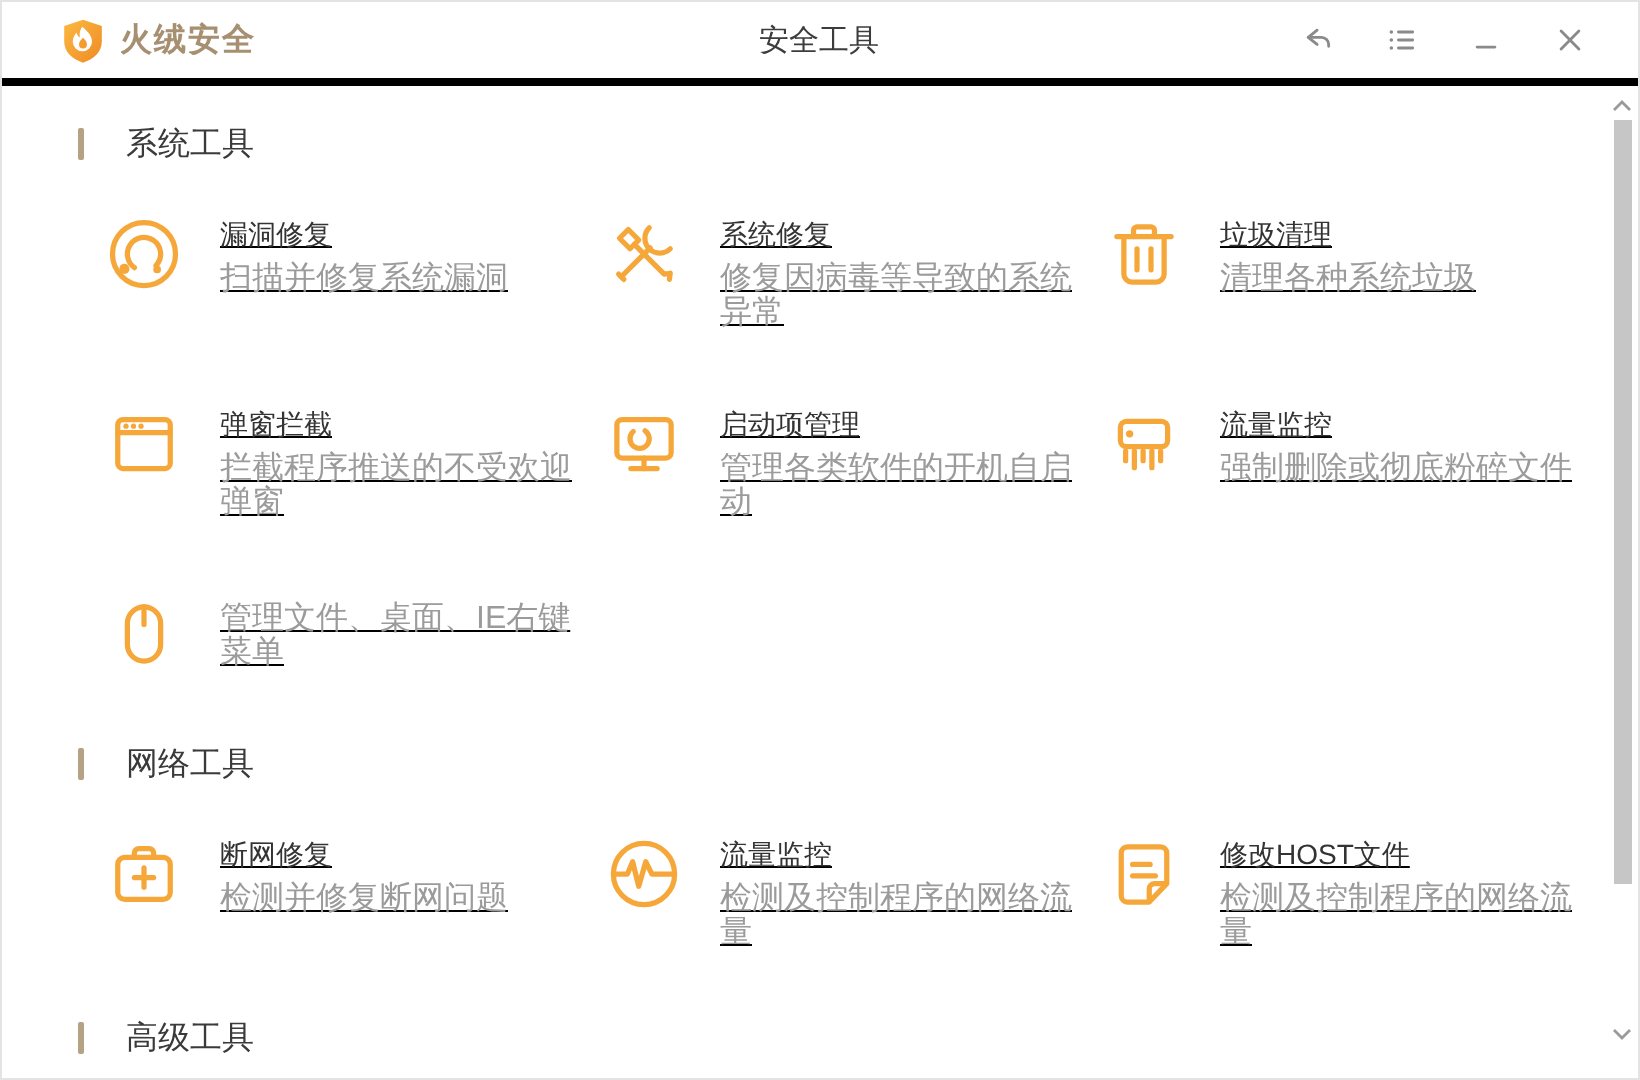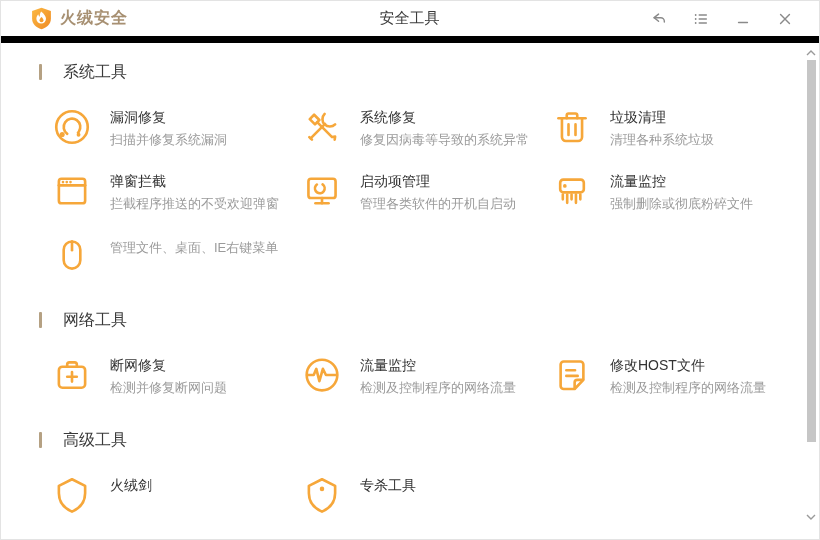--- a/index.html
+++ b/index.html
@@ -1,42 +1,42 @@
 <!DOCTYPE html>
 <html style="--accent-orange: #F6A73A; --brand-text: #A79072; --section-bar: #B5A183; --desc-text: #9B9B9B; --title-text: #333333;"><head>
 <meta charset="utf-8">
 <style>
   * { margin:0; padding:0; box-sizing:border-box; }
   html,body { width:820px; height:540px; font-family:"Liberation Sans","DejaVu Sans",sans-serif; background:#fff; }
   .window { position:relative; width:820px; height:540px; background:#fff; border:1px solid #e3e3e3; overflow:hidden; }
 
   
-  .titlebar { position:relative; height:42px; display:flex; align-items:center; border-bottom:7px solid #000000; background:#fff; }
+  .titlebar { position:relative; height:42px; display:flex; align-items:center; border-bottom:4px solid #000000; background:#fff; }
   .brand { display:flex; align-items:center; gap:8px; margin-left:30px; }
   .brand-name { font-size:16px; font-weight:700; letter-spacing:1px; color:var(--brand-text,#A79072); }
   .page-title { position:absolute; left:0; right:1px; text-align:center; font-size:15px; color:#3c3c3c; pointer-events:none; }
   .controls { margin-left:auto; margin-right:24px; display:flex; align-items:center; gap:22px; z-index:2; }
   .ctrl { width:20px; height:20px; display:flex; align-items:center; justify-content:center; cursor:pointer; color:#8a8a8a; }
   .ctrl svg { stroke:#8a8a8a; fill:none; stroke-width:1.6; stroke-linecap:round; stroke-linejoin:round; }
 
   
   .content { padding:18px 24px 0 38px; }
   .sec-head { display:flex; align-items:center; height:22px; }
   .sec-bar { width:3px; height:16px; background:var(--section-bar,#B5A183); margin-right:21px; border-radius:1px; }
   .sec-label { font-size:16px; color:#3a3a3a; }
   .sec-head.later { margin-top:33px;text-align:right; }
 
-  .grid { display:grid; grid-template-columns:250px 250px auto; row-gap:22px; margin:23px 0 0 12px; }
+  .grid { display:grid; grid-template-columns:250px 250px auto; row-gap:36px; margin:23px 0 0 12px;text-decoration:underline; }
   .tool { display:flex; align-items:flex-start; gap:17px; cursor:pointer; }
   .ticon { width:42px; height:42px; flex:0 0 42px; }
   .ticon .st { fill:none; stroke:var(--accent-orange,#F6A73A); stroke-width:3; stroke-linecap:round; stroke-linejoin:round; }
   .ticon .fdot { fill:var(--accent-orange,#F6A73A); stroke:none; }
   .tmeta { padding-top:1px; }
   .ttitle { font-size:14px; color:#333; line-height:20px; }
-  .tdesc { font-size:13px; color:var(--desc-text,#9B9B9B); line-height:17px; margin-top:4px; }
+  .tdesc { font-size:16px; color:var(--desc-text,#9B9B9B); line-height:17px; margin-top:4px; }
 
   
   .scrollbar { position:absolute; top:43px; right:0; width:16px; height:496px; }
   .sb-arrow { position:absolute; left:0; width:16px; height:14px; display:flex; align-items:center; justify-content:center; color:#9a9a9a; cursor:pointer; }
   .sb-up { top:2px; }
   .sb-down { bottom:16px; }
   .sb-arrow svg { stroke:#9a9a9a; fill:none; stroke-width:1.4; }
   .sb-thumb { position:absolute; top:16px; left:4px; width:9px; height:382px; background:#c6c6c6; cursor:pointer; }
 </style>
 </head>

